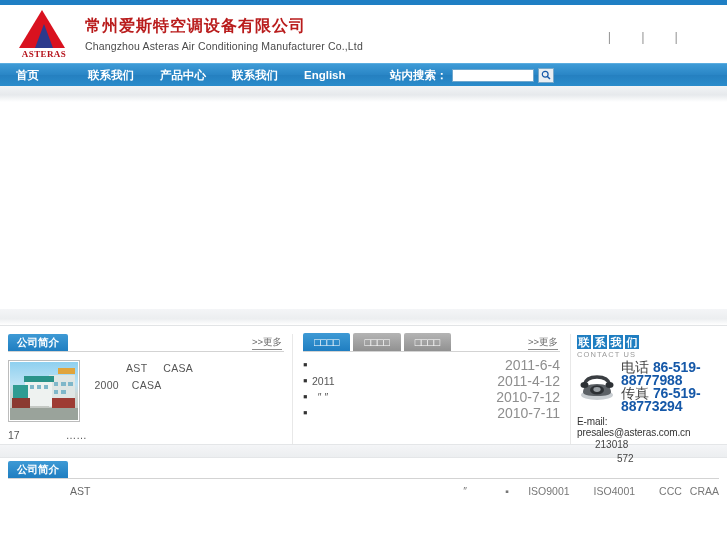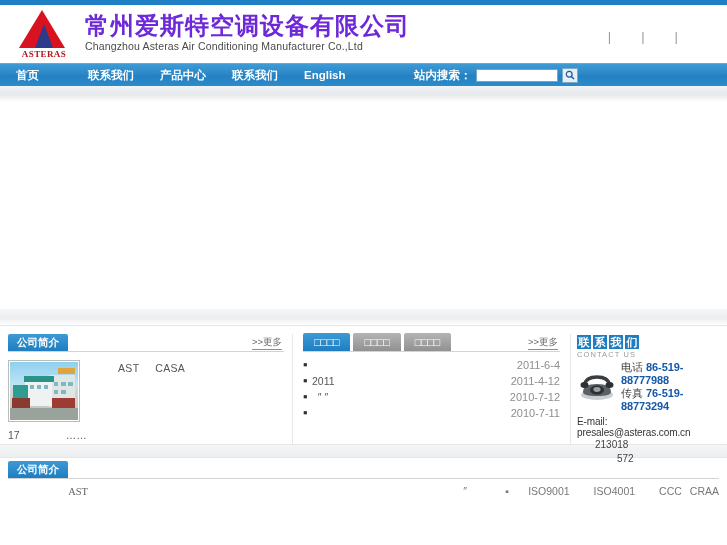--- a/index.html
+++ b/index.html
@@ -41,21 +41,21 @@
   }
   .logo-text {
     position: absolute; left: 0; bottom: -1px;
     width: 62px; text-align: center;
     font-size: 9px; font-weight: bold; letter-spacing: .4px;
     color: #b5121b;
     font-family: "Liberation Serif", "DejaVu Serif", serif;
   }
   .title-block { flex: none; }
   .title-cn {
-    font-size: 24px; font-weight: bold; color: #6d28d9;
+    font-size: 16px; font-weight: bold; color: #b91c1c;
     letter-spacing: 1px; line-height: 24px;
   }
   .title-en {
     font-size: 10.5px; color: #4a4a4a; line-height: 16px;
     letter-spacing: .15px;
   }
   .top-links {
     position: absolute; right: 48px; top: 24px;
     display: flex; gap: 0;
   }
@@ -77,21 +77,21 @@
     font-size: 11.5px; font-weight: bold;
     line-height: 23px; 
     display: inline-block;
   }
   .nav .item { width: 72px; }
   .nav .item.first { margin-left: 16px; }
   .search-wrap {
     margin-left: 14px; display: flex; align-items: center; gap: 4px;
   }
   .search-label {
-    color: #fff; font-size: 11.5px; font-weight: bold; margin-left: 24px;
+    color: #fff; font-size: 11.5px; font-weight: bold;
   }
   .search-input {
     width: 82px; height: 13px;
     border: 1px solid #6fa7cd; background: #fff;
     font-size: 10px; padding: 0 2px;
     outline: none;
   }
   .search-btn {
     width: 16px; height: 15px;
     background: #e9eef2; border: 1px solid #7aa9c9;
@@ -136,21 +136,21 @@
     border-radius: 2px 2px 0 0;
     display: inline-block;
   }
   .more {
     position: absolute; right: 2px; bottom: 1px;
     font-size: 9.5px; color: #6a6a6a; text-decoration: none;
     border-bottom: 1px solid #8c8c8c;
     padding-bottom: 0;
   }
 
-  .about-body { display: flex; padding-top: 8px; }
+  .about-body { display: flex; padding-top: 8px; gap: 8px; }
   .about-photo {
     width: 72px; height: 62px; flex: none;
     border: 1px solid #bcbcbc; padding: 1px; background: #fff;
   }
   .photo-inner {
     width: 100%; height: 100%; position: relative; overflow: hidden;
     background: linear-gradient(to bottom,#8fd0ef 0%,#bde3f5 38%,#cfd6d2 56%,#b9bcb6 100%);
   }
   .ph-bld1 { position:absolute; left:22%; top:28%; width:40%; height:48%; background:#eef2f0; }
   .ph-bld2 { position:absolute; left:58%; top:22%; width:38%; height:56%; background:#dfe6e4; }
@@ -183,36 +183,36 @@
     cursor: pointer;
   }
   .tab.active { background: linear-gradient(to bottom,#3e9ad5,#1f7ec1); }
   .news-list { padding-top: 5px; }
   .news-row {
     display: flex; align-items: center; height: 16px;
     font-size: 10.5px; color: #666;
   }
   .news-bullet { color: #333; font-size: 13px; line-height: 10px; width: 9px; }
   .news-title { flex: 1; color: #555; text-decoration: none; white-space: pre; }
-  .news-date { color: #8e8e8e; font-size: 11px; }
+  .news-date { color: #8e8e8e; font-size: 14px; }
 
   
   .contact-title { display: flex; gap: 2px; padding-top: 1px; }
   .ct-box {
     background: #1f7ec1; color: #fff;
     font-size: 11px; font-weight: bold;
     width: 14px; height: 14px; line-height: 14px; text-align: center;
   }
   .contact-sub {
     font-size: 7.5px; color: #9a9a9a; letter-spacing: 1.1px;
     padding-top: 1px; padding-bottom: 2px;
   }
   .contact-rows { display: flex; align-items: center; gap: 4px; }
   .phone-ico { width: 40px; height: 28px; flex: none; }
-  .ct-lines { font-size: 11px; line-height: 13px; }
+  .ct-lines { font-size: 14px; line-height: 13px; }
   .ct-lines .lbl { color: #444; }
   .ct-lines .num { color: #1558a8; font-weight: bold; letter-spacing: -.1px; }
   .ct-mail {
     font-size: 10px; color: #333; padding-top: 3px; letter-spacing: -.1px;
   }
   .ct-extra { font-size: 10px; color: #444; line-height: 14px; }
   .ct-ind1 { padding-left: 18px; }
   .ct-ind2 { padding-left: 40px; }
 
   
@@ -223,21 +223,21 @@
   }
   .bottom-sec { width: 727px; padding: 4px 8px 0 8px; }
   .bottom-head {
     height: 17px; border-bottom: 1px solid #d3d3d3;
     display: flex; align-items: flex-end;
   }
   .bottom-body {
     font-size: 10.5px; color: #666; line-height: 17px;
     padding: 4px 0 0 45px; display: flex;
   }
-  .bb-left { flex: 1; white-space: pre; font-family: Liberation Serif, serif; }
+  .bb-left { flex: 1; white-space: pre; }
   .bb-certs { display: flex; gap: 0; color: #777; }
   .bb-certs span { display: inline-block; }
   .cert-dot { width: 42px; text-align: center; }
   .cert-nm  { padding-right: 24px; }
   .cert-nm.last { padding-right: 0; }
 </style>
 </head>
 <body>
 
 <div class="top-accent"></div>
@@ -307,20 +307,21 @@
           <div class="ph-win" style="left:64%;top:34%;width:7%;height:8%"></div>
           <div class="ph-win" style="left:75%;top:34%;width:7%;height:8%"></div>
           <div class="ph-win" style="left:86%;top:34%;width:7%;height:8%"></div>
           <div class="ph-win" style="left:64%;top:48%;width:7%;height:8%"></div>
           <div class="ph-win" style="left:75%;top:48%;width:7%;height:8%"></div>
           <div class="ph-grnd"></div>
         </div>
       </div>
       <div class="about-text">
         <div class="ln">            AST     CASA</div>
+        <div class="ln">  2000    CASA</div>
       </div>
     </div>
     <div class="about-foot">
       <span>17</span>
       <span>……</span>
     </div>
   </div>
 
   <div class="col-news">
     <div class="news-head">

